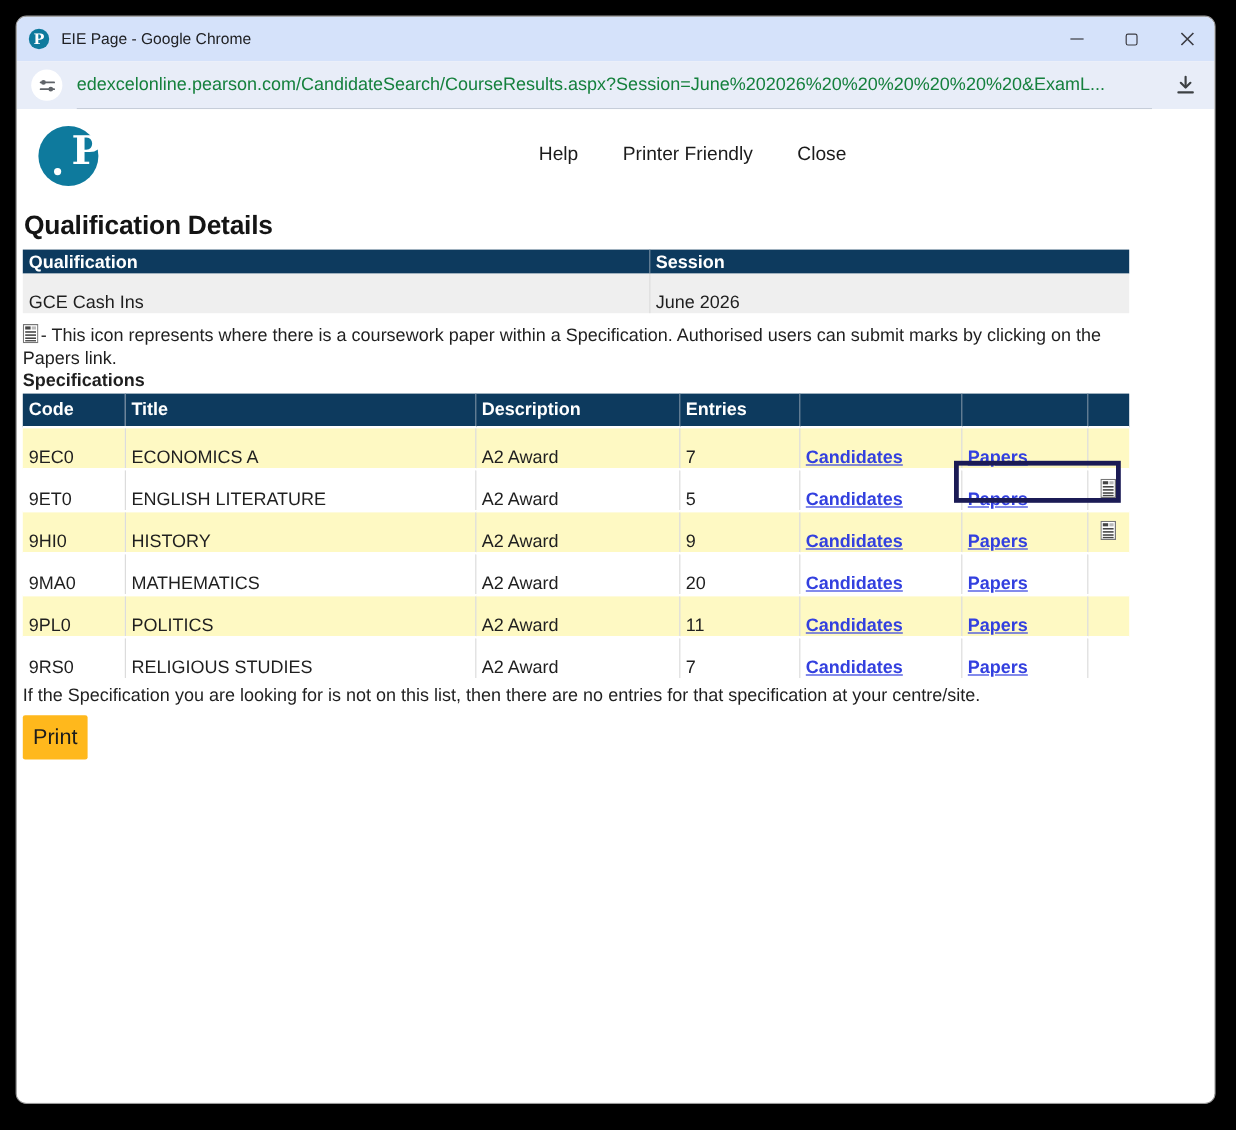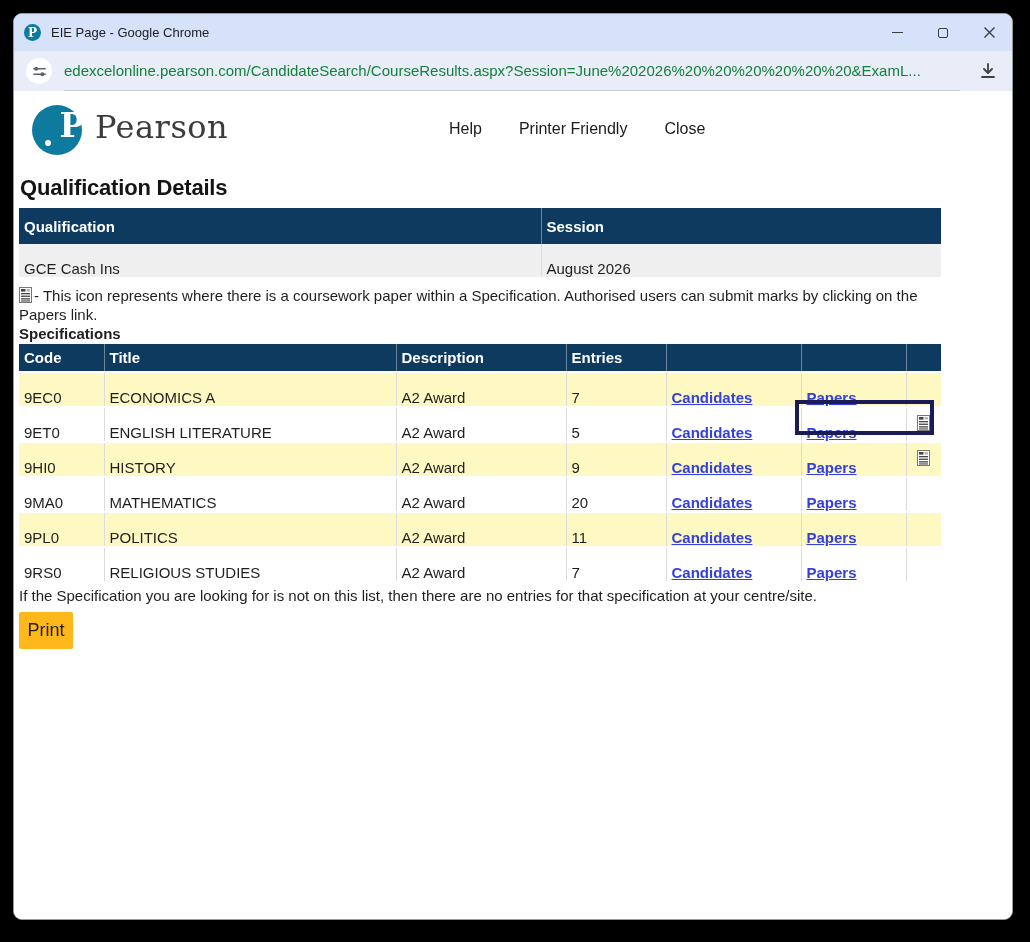--- a/index.html
+++ b/index.html
@@ -64,21 +64,21 @@
   .page-title { font-size:22px; font-weight:bold; color:#141414; margin:12px 0 7px 1px; letter-spacing:-.2px; }
   
   table { border-collapse:collapse; table-layout:fixed; width:922px; }
   th {
     background:#0d3a5e; color:#fff; font-size:15px; font-weight:bold;
     text-align:left; padding:0 0 0 5px;
   }
   th + th { border-left:1px solid #6c8499; }
   td { font-size:15px; padding:16px 0 0 5px; }
   td + td { border-left:1px solid #dcdcdc; }
-  .qual-table th { height:36px; }
+  .qual-table th { height:20px; }
   .qual-table td { height:23px; background:#efefef; }
   .note { width:935px; margin-top:9px; line-height:19px; }
   .note svg { vertical-align:-2px; margin-right:2px; }
   .spec-label { font-weight:bold; margin-top:1px; }
   .spec-wrap { position:relative; margin-top:2px; width:922px; }
   .spec-table th { height:28px; border-bottom:2px solid #fff; }
   .spec-table td { height:27px; border-bottom:2px solid #fff; background:#fff; }
   .spec-table tr.stripe td { background:#fef9c3; }
   .spec-table a { color:#3340df;font-weight:bold; }
   .icon-cell { text-align:center; padding:0; }
@@ -139,21 +139,20 @@
     </div>
   </div>
 
   <div class="content">
 
     <div class="site-header">
       <div class="logo-circle">
         <span class="logo-p">P</span>
         <span class="logo-dot"></span>
       </div>
-      <div class="brand">Pearson</div>
       <div class="site-nav">
         <span>Help</span>
         <span>Printer Friendly</span>
         <span>Close</span>
       </div>
     </div>
 
     <div class="page-title">Qualification Details</div>
 
     
@@ -162,21 +161,21 @@
           <col style="width:522px">
           <col style="width:400px">
         </colgroup>
       <tbody>
           <tr>
         <th>Qualification</th>
         <th>Session</th>
       </tr>
       <tr>
         <td>GCE Cash Ins</td>
-        <td>August 2026</td>
+        <td>June 2026</td>
       </tr>
     </tbody>
       </table>
 
     
     <div class="note">
       <svg width="13" height="16" viewBox="0 0 13 16">
         <rect x="0.5" y="0.5" width="12" height="15" fill="#fff" stroke="#777"></rect>
         <rect x="2" y="2" width="4.5" height="2.6" fill="#454545"></rect>
         <rect x="7.5" y="2" width="3.5" height="2.6" fill="#b9b9b9"></rect>

